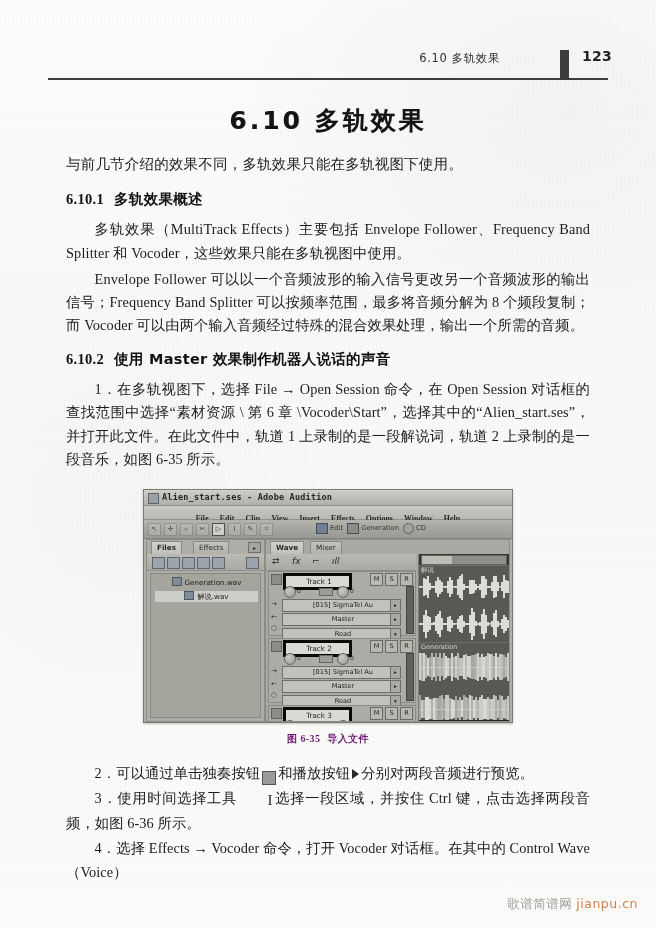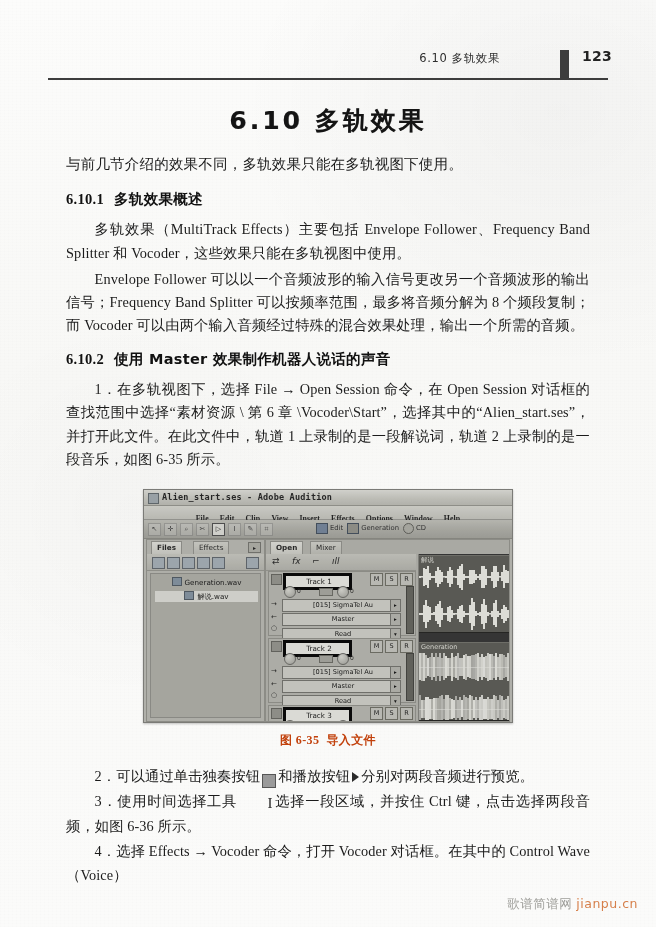--- a/index.html
+++ b/index.html
@@ -412,24 +412,24 @@
     overflow: hidden;
   }
   .wave-band .center-line {
     position: absolute; left: 0; right: 0; top: 50%;
     height: 1px; background: rgba(230,230,225,.55);
   }
   .spk { position: absolute; bottom: 0; width: 2px; background: #e4e4de; }
 
   .figure-caption {
     margin: 9px 0 0 0;
-    font-size: 12px;
+    font-size: 10px;
     font-family: "DejaVu Sans", sans-serif;
     font-weight: bold;
-    color: #c2410c;
+    color: #701a75;
     letter-spacing: .4px;
   }
   .figure-caption .cap-num {
     font-family: "Liberation Serif", serif;
     margin-right: 7px;
   }
 
   .steps { margin-top: 16px; }
 
   
@@ -553,21 +553,21 @@
               <span class="fico"></span><span>Generation.wav</span>
             </div>
             <div class="file-row sel">
               <span class="fico"></span><span>解说.wav</span>
             </div>
           </div>
         </div>
 
         <div class="pnl-main">
           <div class="pnl-tabs">
-            <div class="pnl-tab active" style="left:4px;">Open</div>
+            <div class="pnl-tab active" style="left:4px;">Wave</div>
             <div class="pnl-tab" style="left:44px;">Mixer</div>
           </div>
 
           <div class="main-toolbar">
             <div class="mt" style="left:6px;">⇄</div>
             <div class="mt" style="left:26px;">fx</div>
             <div class="mt" style="left:46px;">⌐</div>
             <div class="mt" style="left:66px;">ıll</div>
           </div>
 
@@ -660,21 +660,21 @@
               </div>
             </div>
 
           </div>
 
           <div class="waveview">
             <div class="wv-scroll">
               <div class="thumb"></div>
             </div>
 
-            <div class="clip" style="top:1px; height:76px;">
+            <div class="clip" style="top:11px; height:76px;">
               <div class="clip-label">解说</div>
               <div class="wave-band" id="spk-a" style="top:3px; height:36px;">
                 <div class="center-line"></div>
               <div class="spk" style="left: 0px; height: 2.02827px; bottom: 16.9859px;"></div>
                   <div class="spk" style="left: 2px; height: 1.08503px; bottom: 17.4575px;"></div>
                   <div class="spk" style="left: 4px; height: 17.2884px; bottom: 9.35579px;"></div>
                   <div class="spk" style="left: 6px; height: 15.964px; bottom: 10.018px;"></div>
                   <div class="spk" style="left: 8px; height: 21.6997px; bottom: 7.15017px;"></div>
                   <div class="spk" style="left: 10px; height: 6.97612px; bottom: 14.5119px;"></div>
                   <div class="spk" style="left: 12px; height: 2.08351px; bottom: 16.9582px;"></div>

